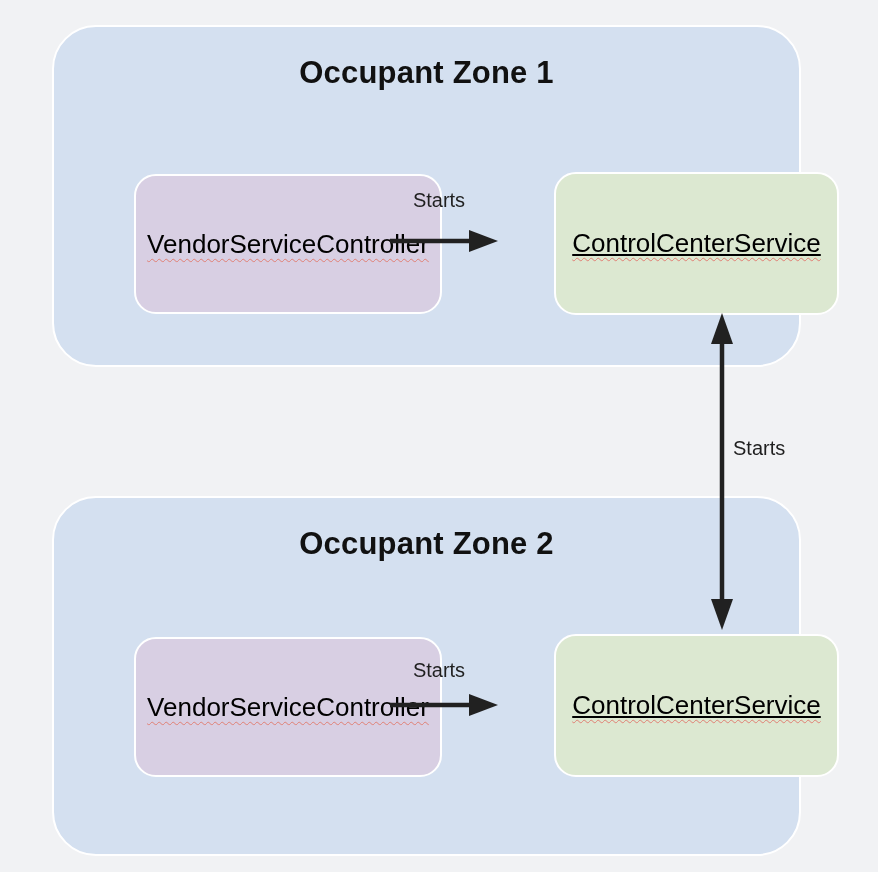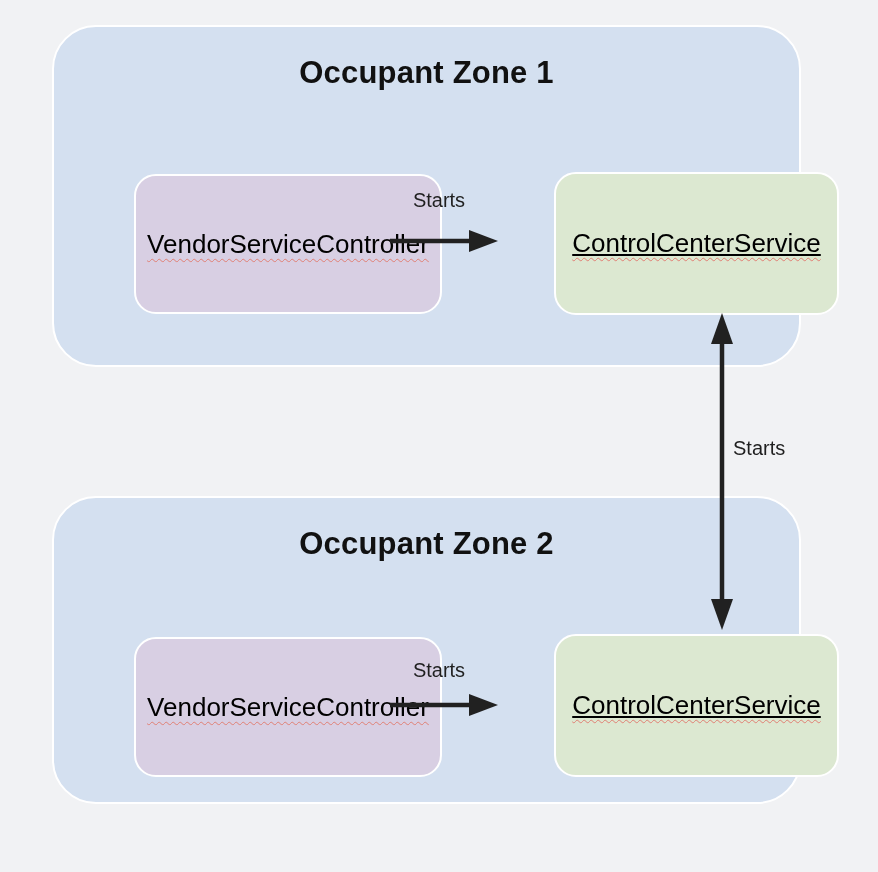--- a/index.html
+++ b/index.html
@@ -18,21 +18,21 @@
   .zone {
     position: absolute;
     left: 52px;
     width: 749px;
     background: #d4e0f0;
     border: 2px solid #ffffff;
     border-radius: 44px;
     box-sizing: border-box;
   }
   .zone-1 { top: 25px; height: 342px; }
-  .zone-2 { top: 496px; height: 308px; }
+  .zone-2 { top: 496px; height: 360px; }
   .zone-title {
     position: absolute;
     top: 28px;
     left: 0;
     right: 0;
     text-align: center;
     font-size: 31px;
     font-weight: bold;
     color: #111111;
     letter-spacing: 0.2px;

